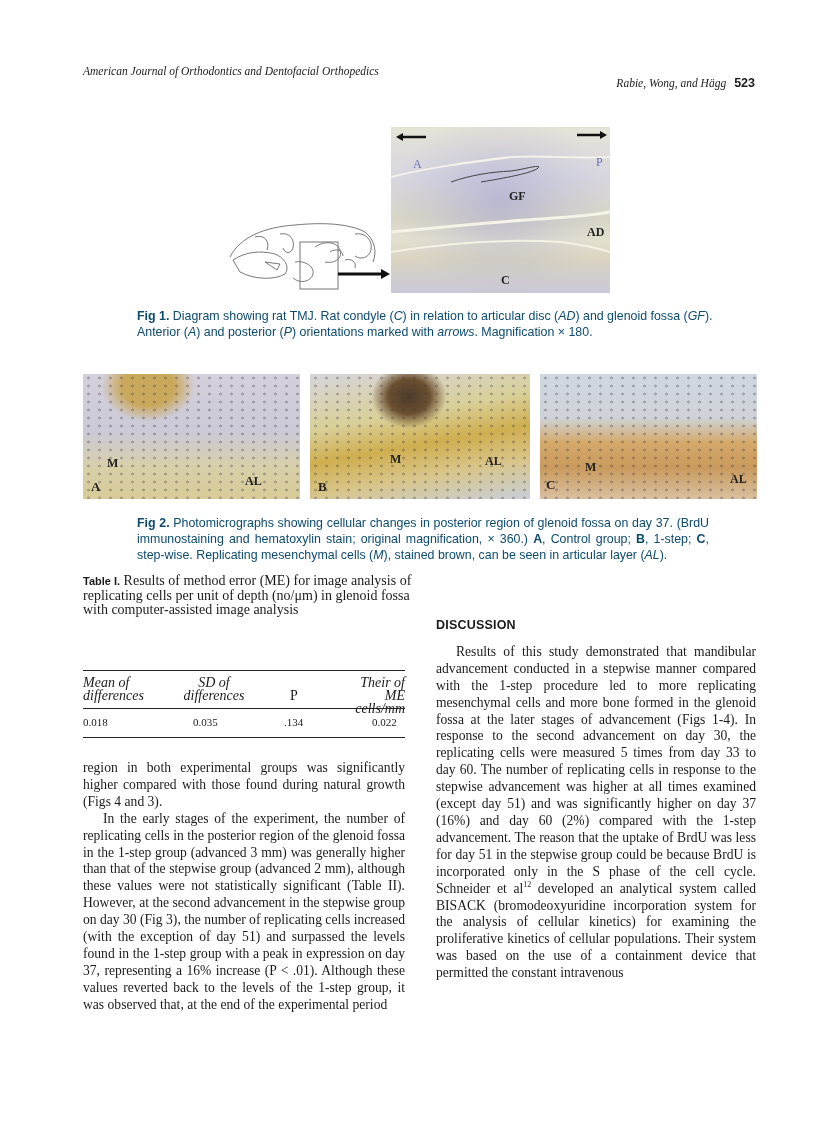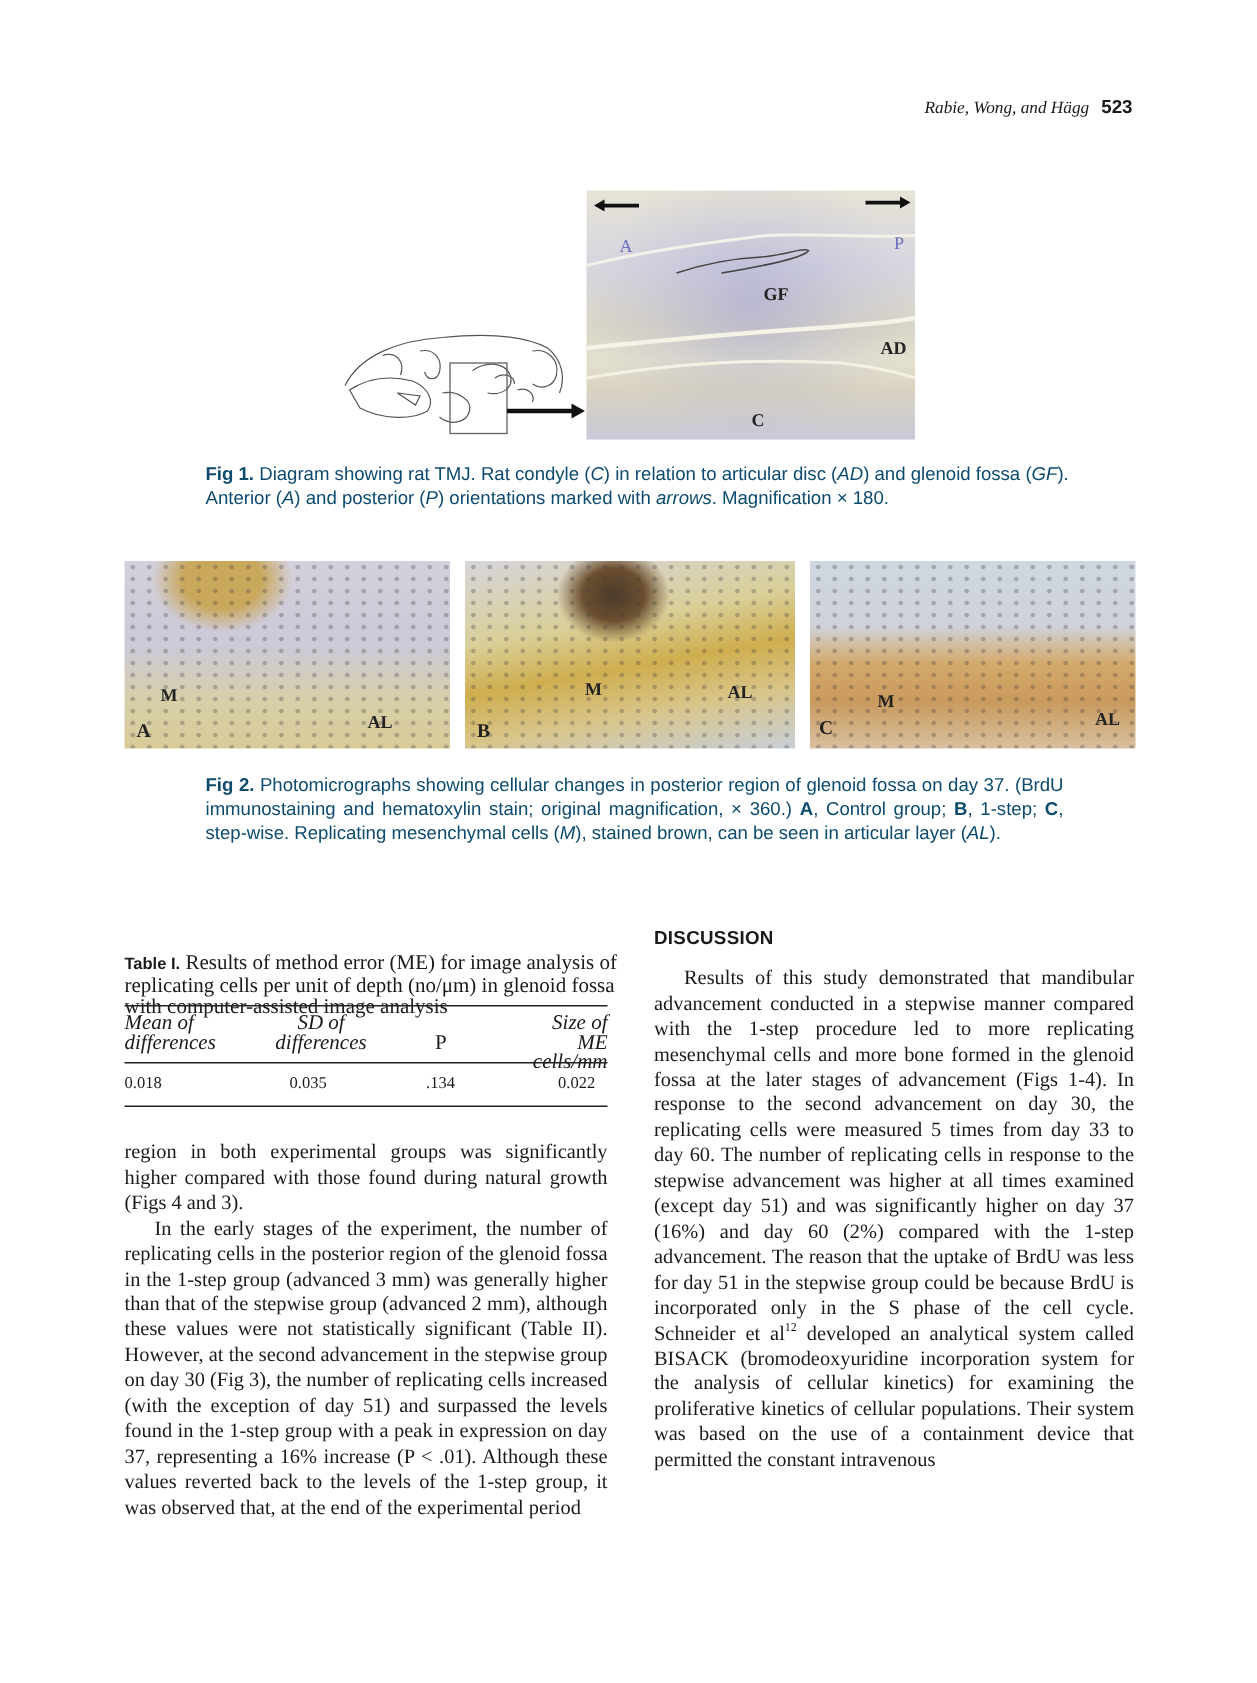--- a/index.html
+++ b/index.html
@@ -2,21 +2,21 @@
 <html><head>
 <meta charset="utf-8">
 <style>
   html, body { margin:0; padding:0; background:#ffffff; }
   body { width:838px; height:1122px; position:relative; overflow:hidden; color:#1a1a1a; }
   .serif { font-family: "Liberation Serif", "DejaVu Serif", serif; }
   .sans { font-family: "Liberation Sans", "DejaVu Sans", sans-serif; }
 
   
   .run-left { position:absolute; left:83px; top:64px; font-size:11.5px; line-height:14px; font-style:italic; }
-  .run-right { position:absolute; right:83px; top:64px; font-size:11.5px; line-height:14px; font-style:italic; text-align:right; }
+  .run-right { position:absolute; right:83px; top:76px; font-size:11.5px; line-height:14px; font-style:italic; text-align:right; }
   .run-right .pg { font-style:normal; font-weight:bold; font-family:"Liberation Sans", sans-serif; font-size:12.5px; margin-left:8px; }
 
   
   .fig1 { position:absolute; left:225px; top:127px; width:385px; height:168px; }
   .fig1-diagram { position:absolute; left:0; top:85px; width:165px; height:80px; }
   .fig1-micro { position:absolute; left:166px; top:0; width:219px; height:166px;
      background:
        radial-gradient(ellipse at 50% 45%, rgba(160,160,210,0.55) 0%, rgba(160,160,210,0.15) 45%, transparent 70%),
        linear-gradient(180deg, #e6e3d6 0%, #d7d6e0 30%, #d9d5c6 55%, #e4e0cf 68%, #d9d3c0 80%, #c9c8d8 100%);
      overflow:hidden; }
@@ -38,39 +38,40 @@
        radial-gradient(ellipse at 45% 18%, #4b3b2b 0%, #6b4f30 12%, transparent 22%),
        linear-gradient(170deg, #d7d5db 0%, #d9cf98 35%, #cfae4f 55%, #d8c58a 75%, #c8cfd8 100%); }
   .panel-c { left:457px; width:217px;
      background:
        linear-gradient(180deg, #cfd7e0 0%, #cfd2d8 35%, #d4a96a 55%, #c99a5d 75%, #d9c0a0 100%); }
   .dots { position:absolute; inset:0;
      background-image: radial-gradient(circle, rgba(60,55,60,0.55) 1.2px, transparent 1.8px);
      background-size: 11px 8px; opacity:0.55; }
 
   
-  .table-title { position:absolute; left:83px; top:636px; width:330px; font-size:14px; line-height:14.5px; }
+  .table-title { position:absolute; left:83px; top:574px; width:330px; font-size:14px; line-height:14.5px; }
   .table-title .tlabel { font-family:"Liberation Sans", sans-serif; font-size:11px; font-weight:bold; }
   .tbl-rule-top { position:absolute; left:83px; top:670px; width:322px; border-top:1.5px solid #222; }
   .tbl-rule-mid { position:absolute; left:83px; top:708px; width:322px; border-top:1.5px solid #222; }
   .tbl-rule-bot { position:absolute; left:83px; top:737px; width:322px; border-top:1px solid #222; }
   .th { position:absolute; font-style:italic; font-size:14px; line-height:13px; }
   .td { position:absolute; font-size:11px; line-height:13px; }
 
   
   .col { position:absolute; font-size:13.6px; line-height:16.9px; text-align:justify; }
   .col p { margin:0; }
   .col p.indent { text-indent:20px; }
   .heading { font-family:"Liberation Sans", sans-serif; font-weight:bold; font-size:12.5px; letter-spacing:0.2px; margin:16px 0 10px 0; }
   sup { font-size:8px; line-height:0; }
 </style>
 </head>
 <body>
 
 <div class="run-left serif">
+  <div>American Journal of Orthodontics and Dentofacial Orthopedics</div>
 </div>
 <div class="run-right serif">
   <span>Rabie, Wong, and Hägg</span><span class="pg">523</span>
 </div>
 
 <div class="fig1">
   <svg class="fig1-diagram" viewBox="0 0 165 80" width="165" height="80">
     <g fill="none" stroke="#555" stroke-width="0.8">
       <path d="M5,45 C15,25 40,15 70,13 C100,10 125,12 140,20 C150,28 152,40 148,50"></path>
       <path d="M8,48 C20,40 35,38 50,42 C60,46 65,55 60,62 C50,68 30,68 15,60 Z"></path>
@@ -145,21 +146,21 @@
   <div class="th serif" style="left:83px;top:676px;">
     <div>Mean of</div>
     <div>differences</div>
   </div>
   <div class="th serif" style="left:183px;top:676px;text-align:center;width:62px;">
     <div>SD of</div>
     <div>differences</div>
   </div>
   <div class="th serif" style="left:290px;top:689px;font-style:normal;">P</div>
   <div class="th serif" style="left:345px;top:676px;width:60px;text-align:right;">
-    <div>Size of ME</div>
+    <div>Their of ME</div>
     <div>cells/mm</div>
   </div>
   <div class="tbl-rule-mid"></div>
   <div class="td serif" style="left:83px;top:716px;">0.018</div>
   <div class="td serif" style="left:193px;top:716px;">0.035</div>
   <div class="td serif" style="left:284px;top:716px;">.134</div>
   <div class="td serif" style="left:372px;top:716px;">0.022</div>
   <div class="tbl-rule-bot"></div>
 </div>
 

